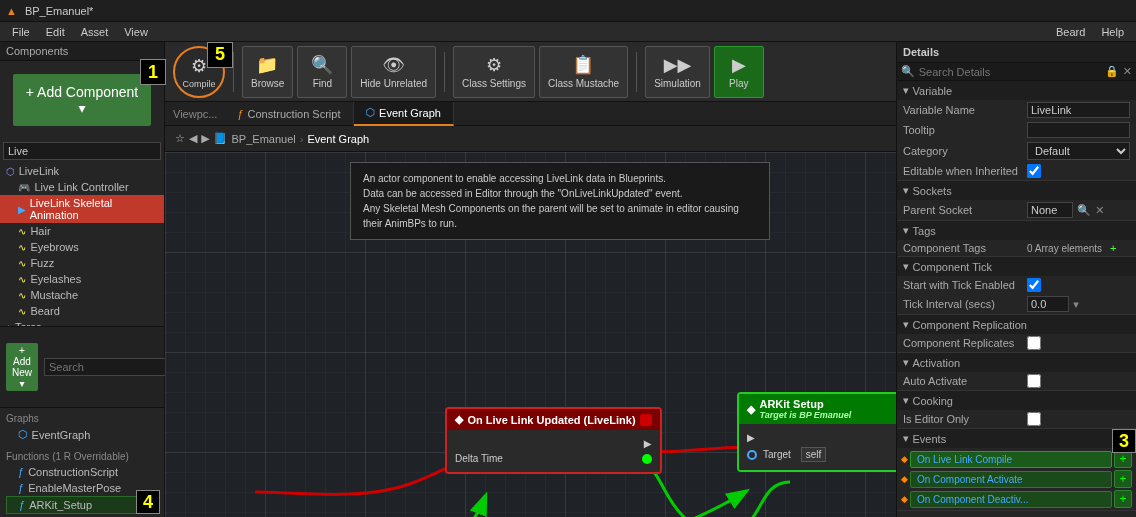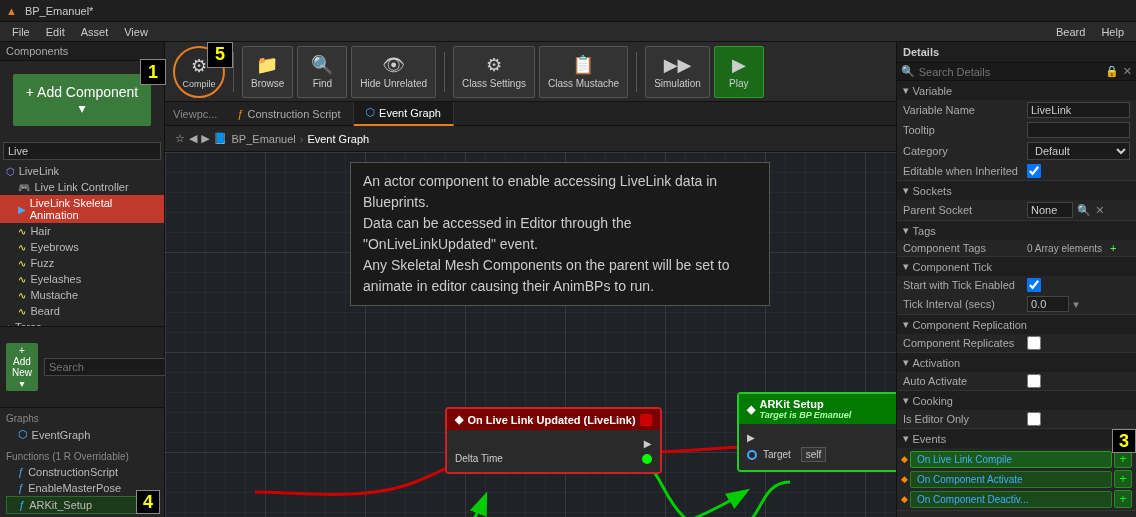--- a/index.html
+++ b/index.html
@@ -67,21 +67,21 @@
     .bp-node { position: absolute; border-radius: 4px; font-size: 11px; min-width: 180px; }
     .bp-node-red { border: 2px solid #cc2222; background: #1a1a1a; }
     .bp-node-green { border: 2px solid #22cc22; background: #1a1a1a; }
     .bp-node-header { padding: 4px 8px; font-size: 11px; font-weight: bold; display: flex; align-items: center; gap: 4px; border-radius: 2px 2px 0 0; }
     .bp-node-header-red { background: #7a0000; color: #fff; }
     .bp-node-header-green { background: #007a00; color: #fff; }
     .bp-node-body { padding: 6px 8px; background: #2a2a2a; border-radius: 0 0 2px 2px; }
     .bp-pin-row { display: flex; align-items: center; gap: 6px; padding: 2px 0; font-size: 10px; color: #ccc; }
 
     
-    .tooltip-box { position: absolute; background: #1a1a1a; border: 1px solid #555; padding: 8px 12px; font-size: 14px; color: #ccc; line-height: 1.5; max-width: 420px; z-index: 10; }
+    .tooltip-box { position: absolute; background: #1a1a1a; border: 1px solid #555; padding: 8px 12px; font-size: 10px; color: #ccc; line-height: 1.5; max-width: 420px; z-index: 10; }
 
     
     .connections-svg { position: absolute; top: 0; left: 0; width: 100%; height: 100%; pointer-events: none; }
 
     
     .right-panel { width: 240px; background: #252525; border-left: 1px solid #111; display: flex; flex-direction: column; overflow-y: auto; }
     .rp-header { background: #1e1e1e; padding: 4px 6px; font-size: 11px; color: #ccc; border-bottom: 1px solid #111; font-weight: bold; }
     .rp-search { display: flex; align-items: center; background: #1a1a1a; border-bottom: 1px solid #111; padding: 2px 4px; gap: 4px; }
     .rp-search-input { flex: 1; background: transparent; border: none; color: #ccc; font-size: 11px; outline: none; }
     .rp-section { border-bottom: 1px solid #333; }

